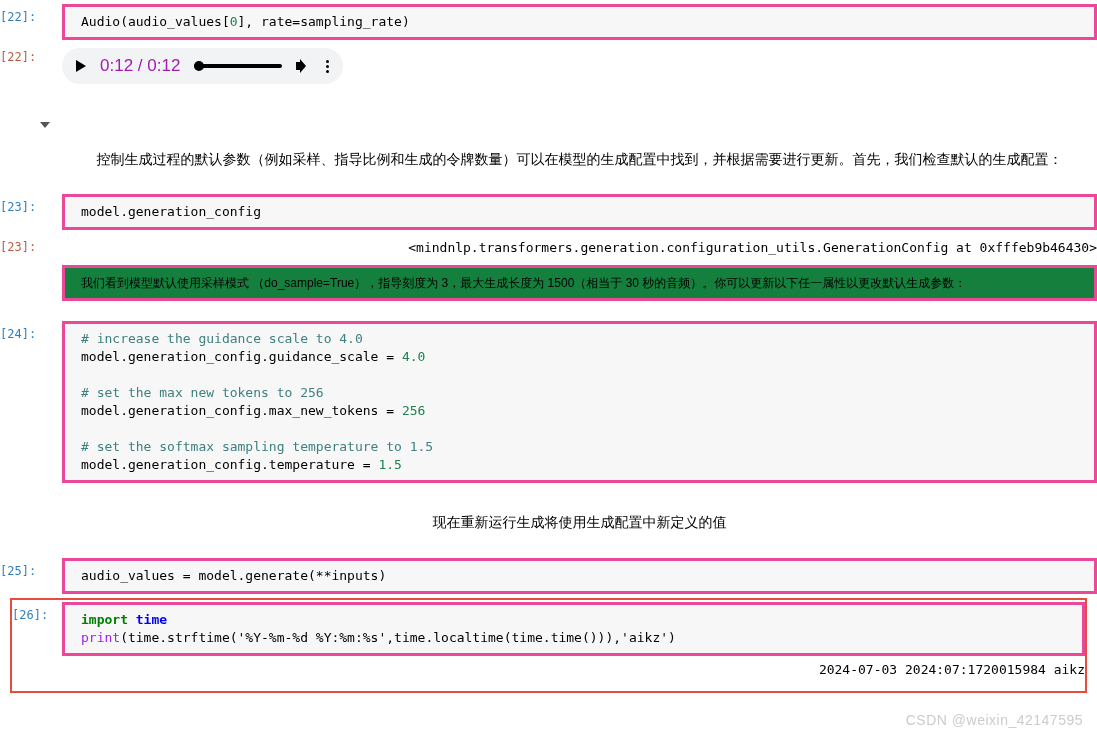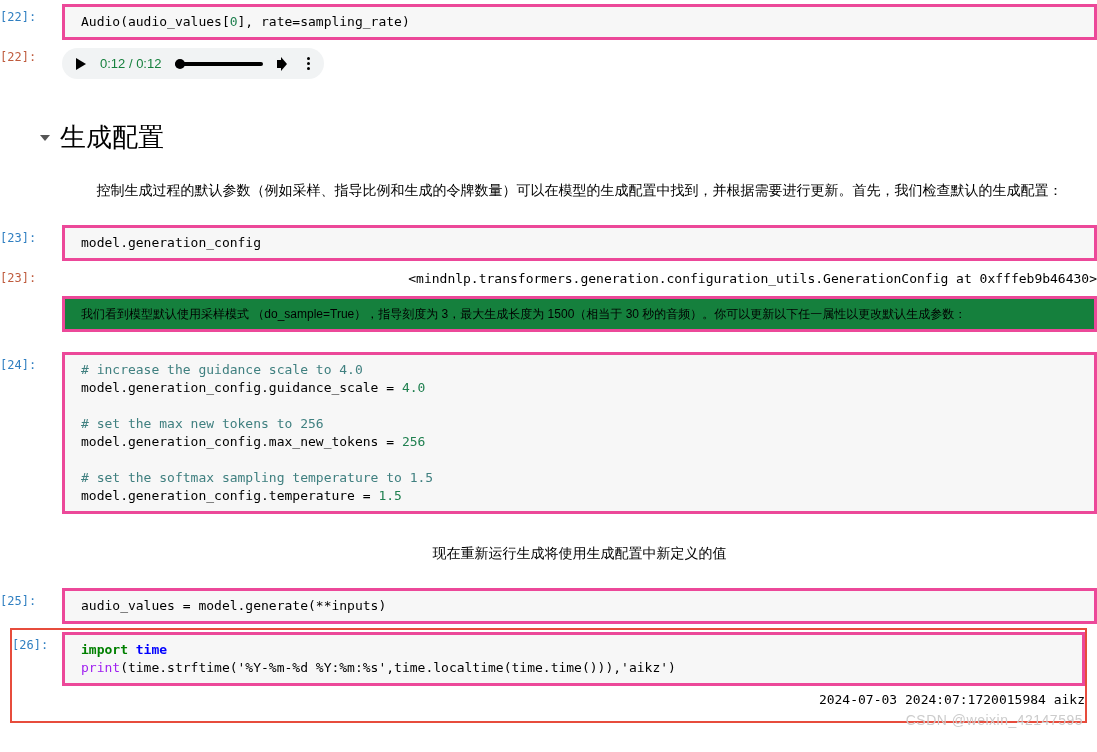--- a/index.html
+++ b/index.html
@@ -82,22 +82,22 @@
     gap: 14px;
     margin: 4px 0 18px 0;
   }
   .audio-player .play {
     width: 0; height: 0;
     border-top: 6px solid transparent;
     border-bottom: 6px solid transparent;
     border-left: 10px solid #000;
   }
   .audio-player .time {
-    font-size: 13px;
-    color: #15803d;
+    font-size: 17px;
+    color: #a21caf;
   }
   .audio-player .track {
     width: 88px;
     height: 4px;
     background: #000;
     border-radius: 2px;
     position: relative;
   }
   .audio-player .track::after{
     content:"";position:absolute;left:0;top:-3px;width:10px;height:10px;border-radius:50%;background:#000;
@@ -162,21 +162,20 @@
           <span></span>
           <span></span>
         </div>
     </div>
   </div>
 </div>
 
 <div class="md">
   <h2>
       <span class="collapse-tri"></span>
-      <span>生成配置</span>
     </h2>
   <p>控制生成过程的默认参数（例如采样、指导比例和生成的令牌数量）可以在模型的生成配置中找到，并根据需要进行更新。首先，我们检查默认的生成配置：</p>
 </div>
 
 <div class="cell">
   <div class="prompt">[23]:</div>
   <div class="cell-body">
       <div class="input-area">model.generation_config</div>
     </div>
 </div>

